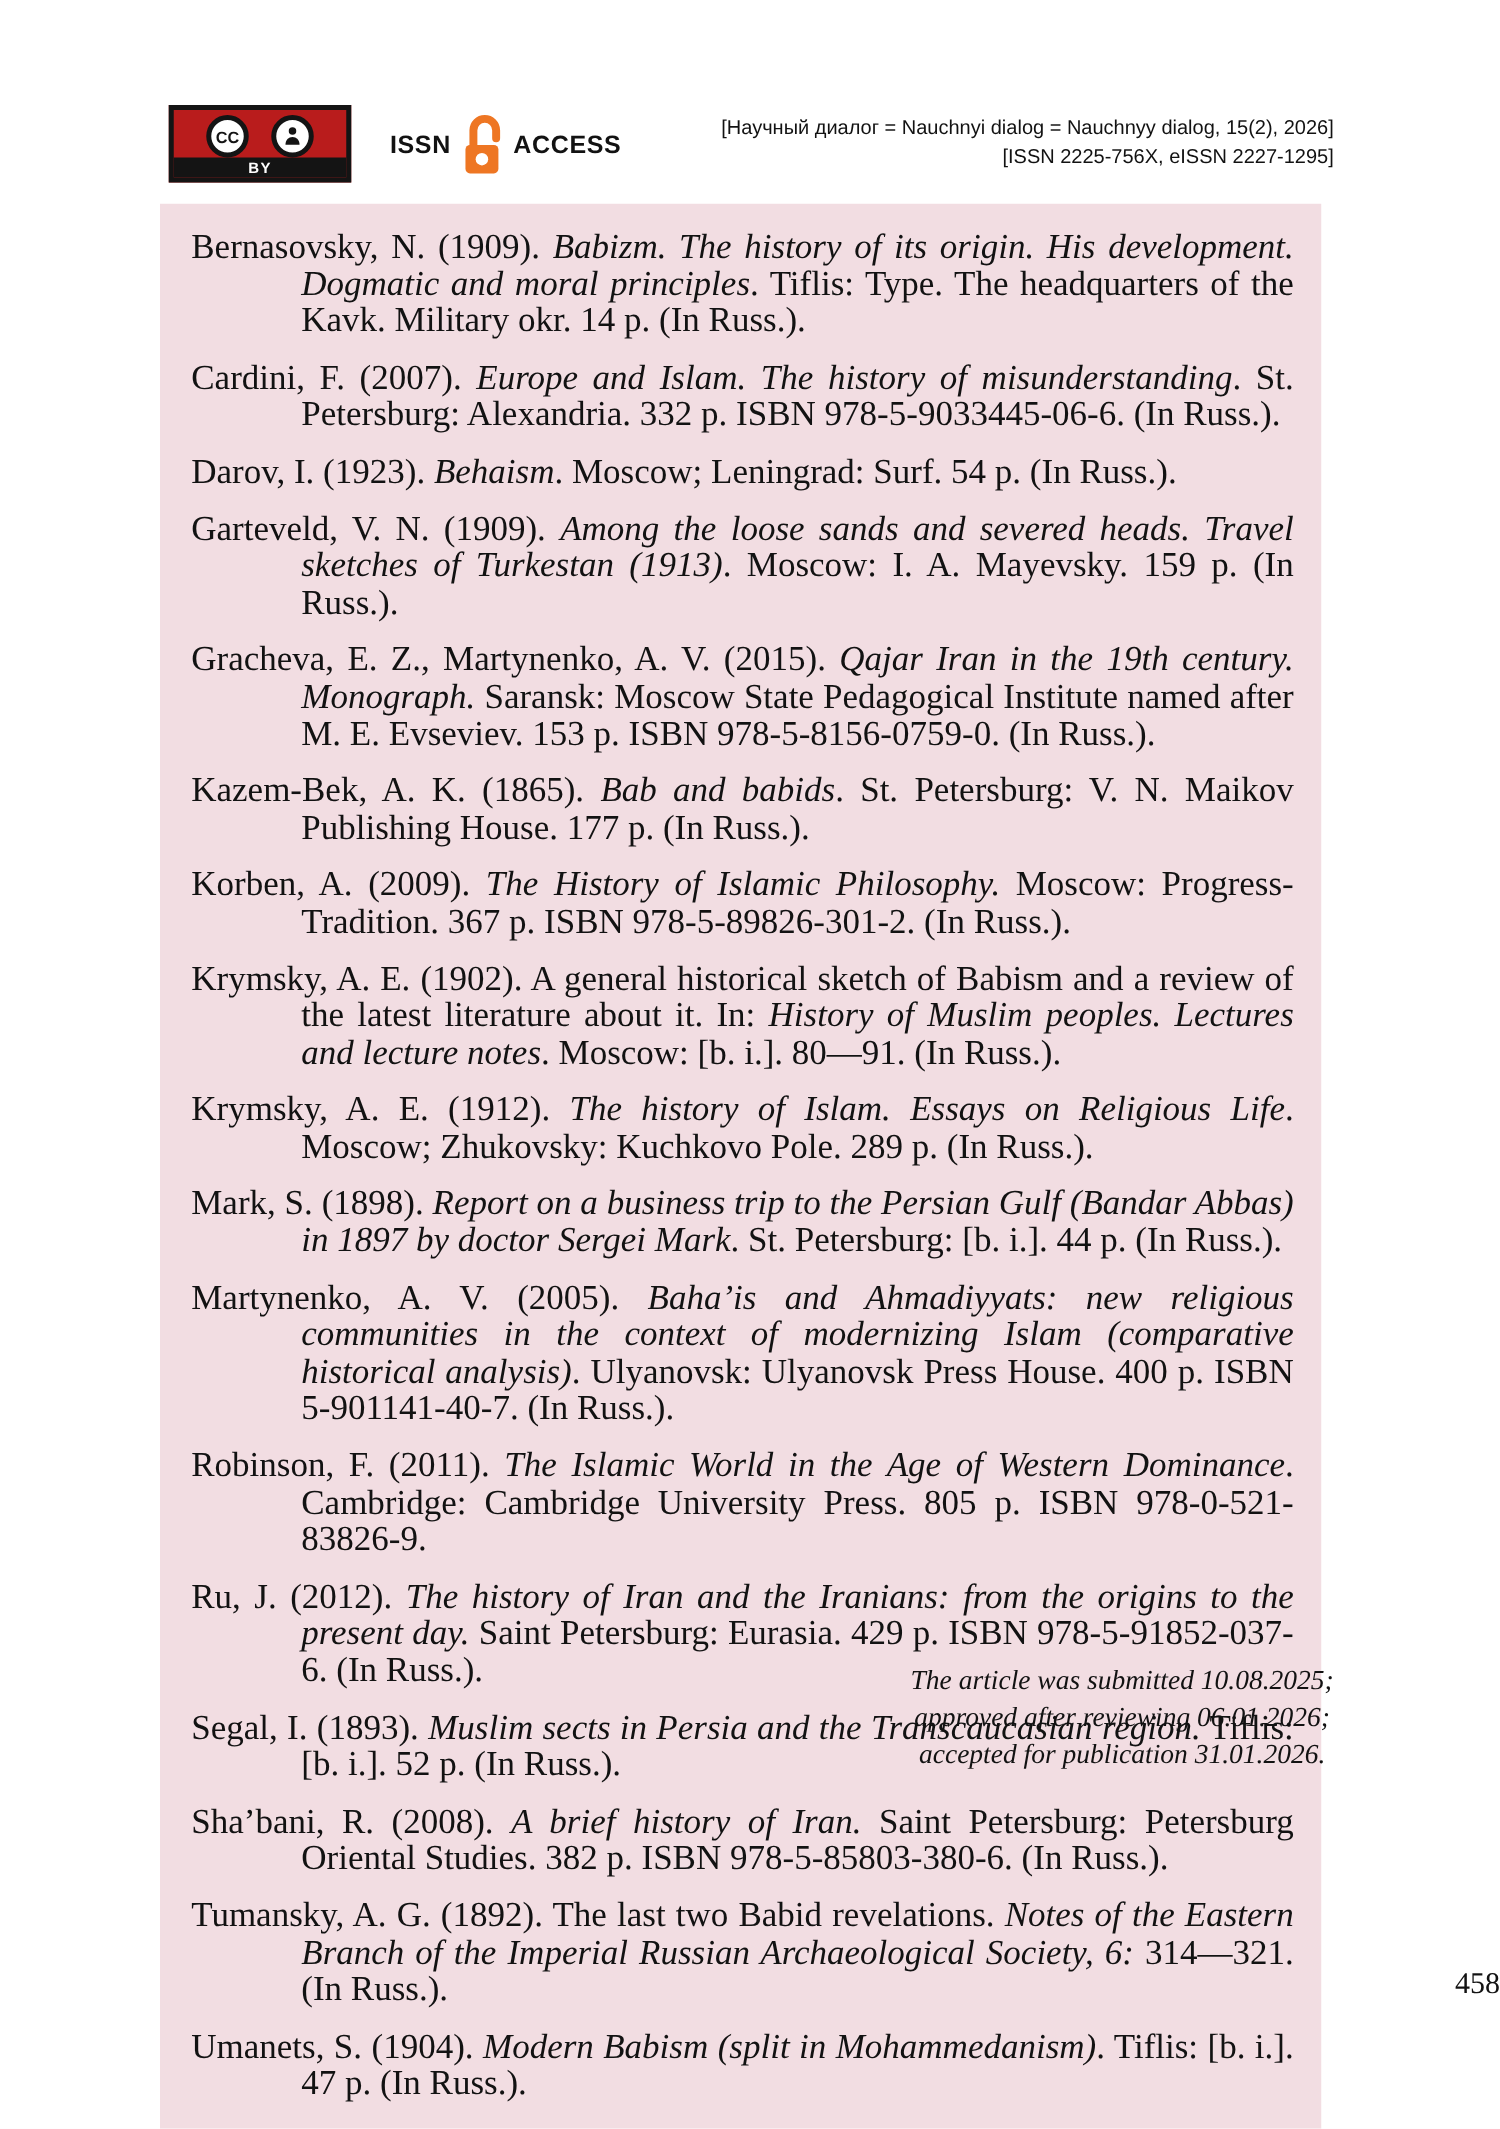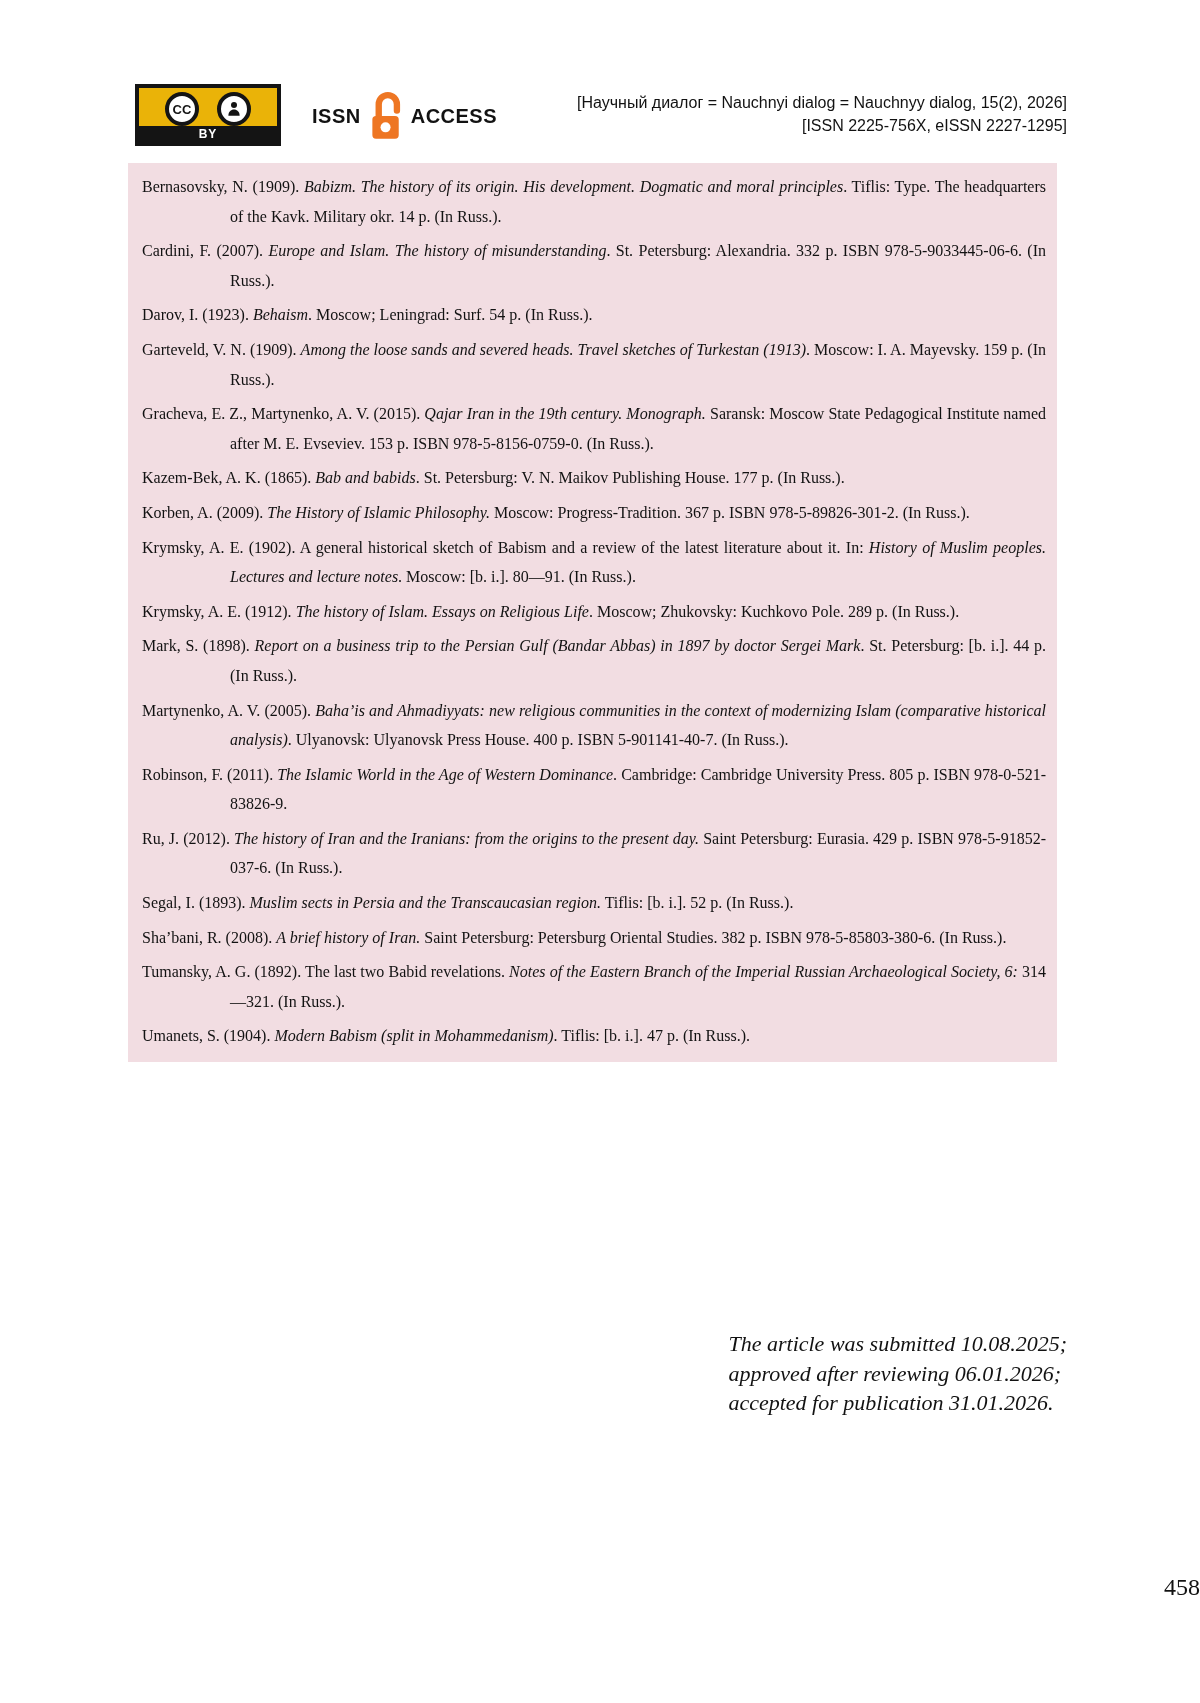--- a/index.html
+++ b/index.html
@@ -11,21 +11,21 @@
     font-family: "Liberation Serif", serif;
     color: #121212;
     overflow: hidden;
   }
 
   
   .cc-badge {
     position: absolute;
     left: 135px; top: 84px;
     width: 146px; height: 62px;
-    background: #eab308;
+    background: #b91c1c;
     border: 4px solid #141414;
     box-sizing: border-box;
   }
   .cc-badge .circles {
     position: absolute;
     left: 0; right: 0; top: 4px;
     display: flex; justify-content: center; gap: 18px;
   }
   .cc-circle {
     width: 34px; height: 34px;
@@ -66,34 +66,34 @@
   
   .reference-list {
     position: absolute;
     left: 128px; top: 163px;
     width: 929px;
     box-sizing: border-box;
     background: #f2dde2;
     padding: 4px 6px 6px 9px;
   }
   .entry {
-    margin: 5px;
+    margin: 16px;
     text-align: justify;
     padding-left: 88px;
     text-indent: -88px;
-    font-size: 16px;
+    font-size: 28px;
     line-height: 29.6px;
     hyphens: manual;
   }
 
   
   .submission-dates {
     position: absolute;
     right: 133px; top: 1329px;
-    text-align: left;
+    text-align: center;
     font-style: italic;
     font-size: 22px; line-height: 29.5px;
   }
   .page-number {
     position: absolute;
     left: 0; top: 1574px;
     width: 100%;
     text-align: right;
     font-size: 24px;
   }

